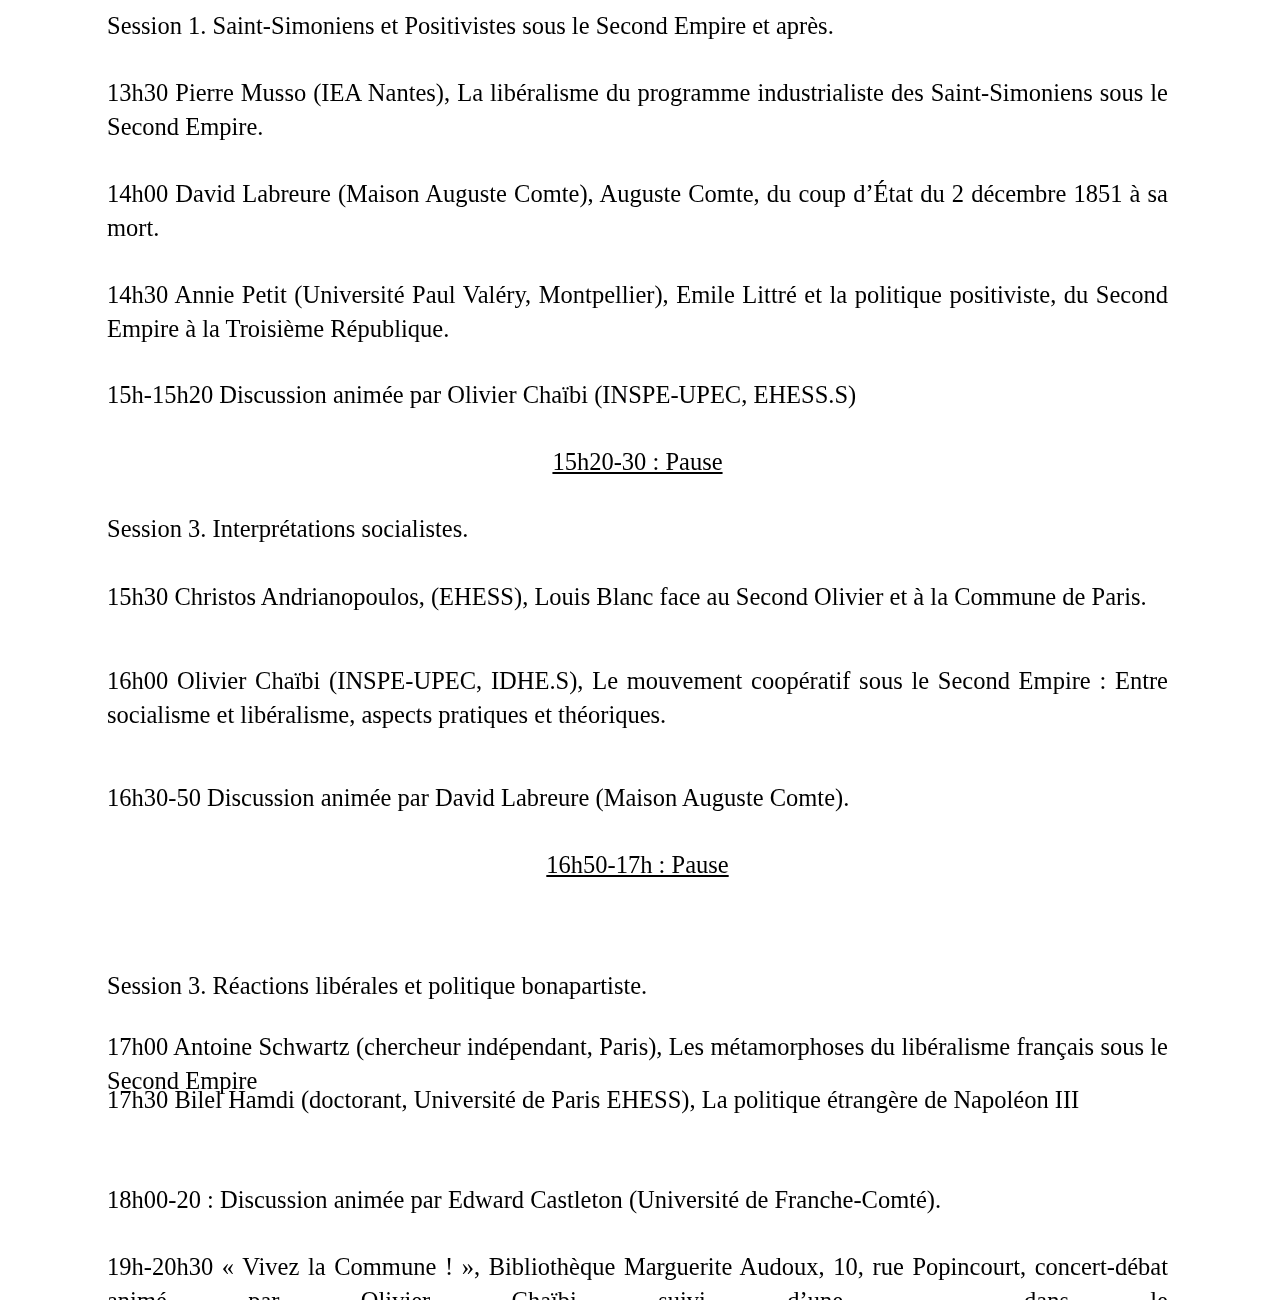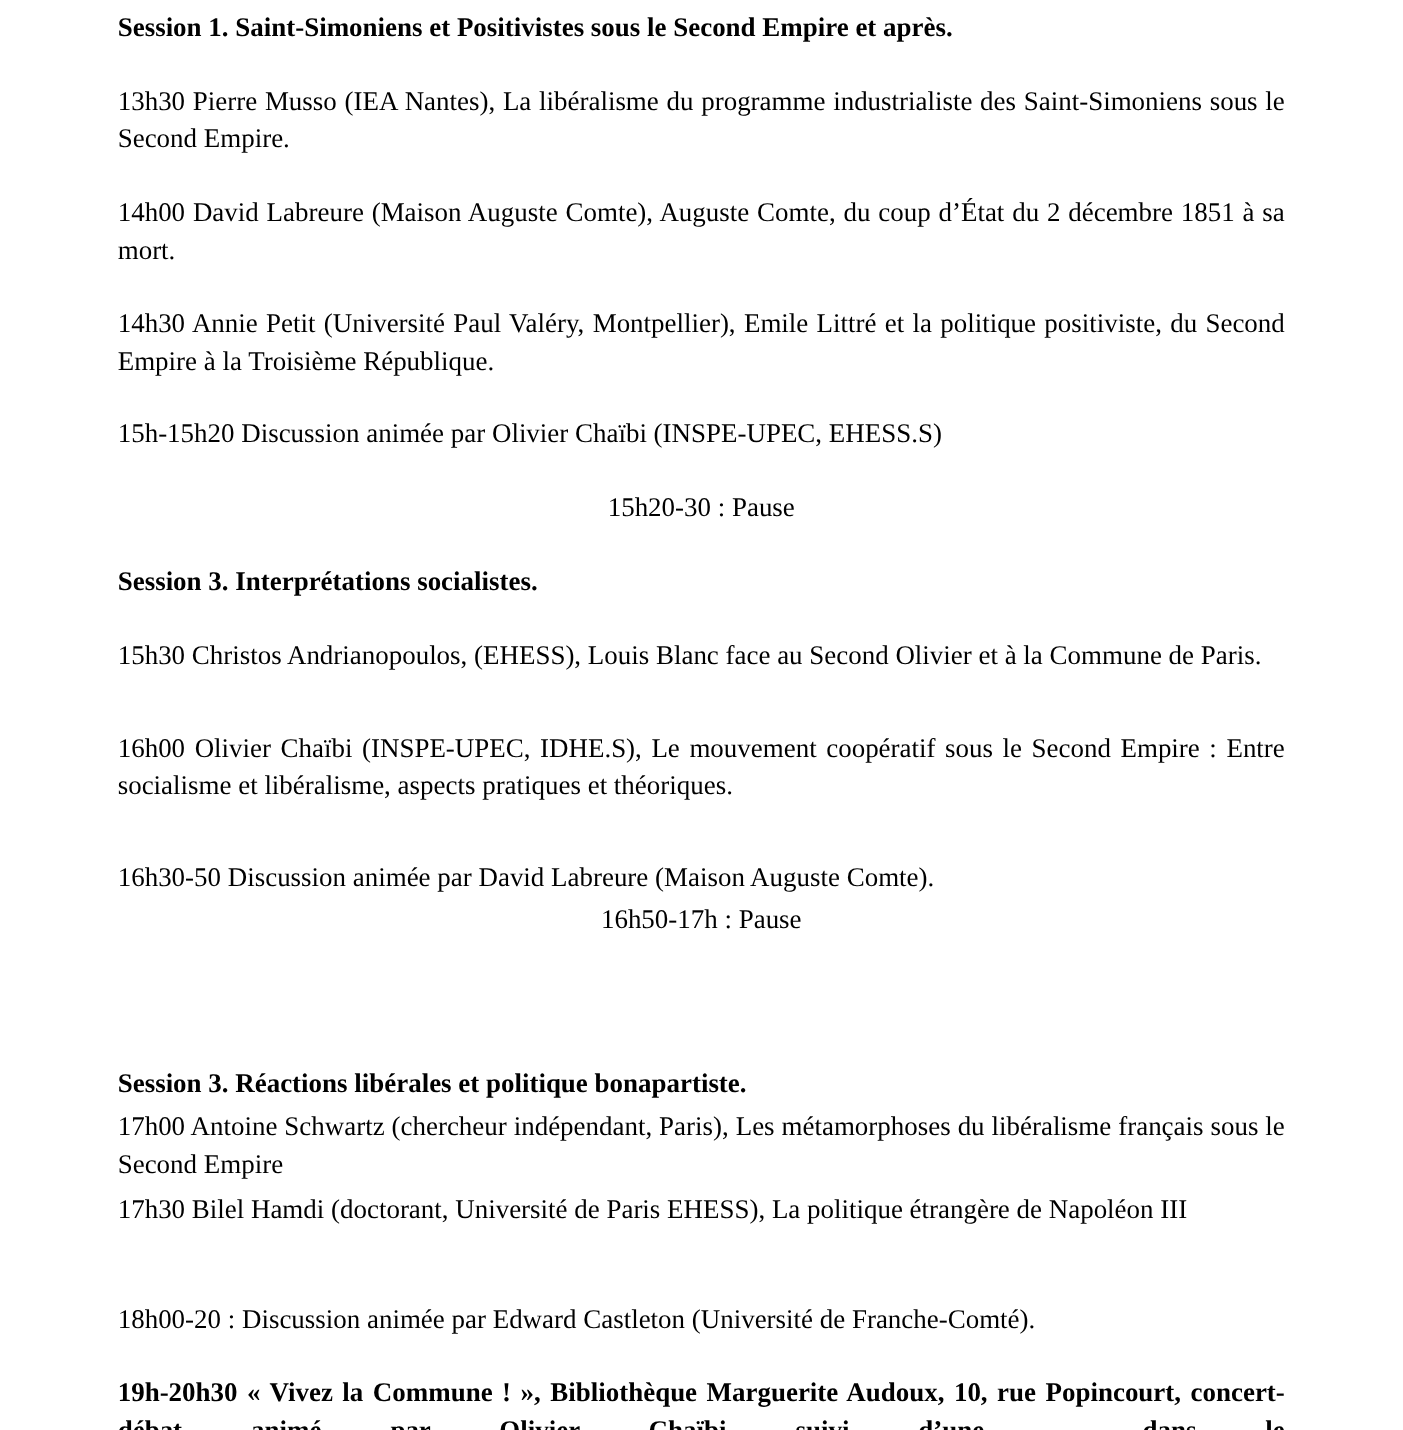--- a/index.html
+++ b/index.html
@@ -24,22 +24,22 @@
     color: #000000;
   }
   .para {
     position: absolute;
     left: 0;
     width: 1061px;
     margin: 0;
     text-align: justify;
     text-align-last: left;
   }
-  .bold { font-weight: bold; }
-  .center { text-align: left; text-align-last: center; }
+  .bold { font-weight: normal; }
+  .center { text-align: left; text-align-last: center; text-decoration: underline; }
   .clipped { text-align-last: justify; }
 </style>
 </head>
 <body>
 
 <div class="page">
 
   <p class="para bold" style="top:9px">Session 1. Saint-Simoniens et Positivistes sous le Second Empire et après.</p>
 
   <p class="para" style="top:76px">13h30 Pierre Musso (IEA Nantes), La libéralisme du programme industrialiste des Saint-Simoniens sous le Second Empire.</p>
@@ -48,23 +48,23 @@
   <p class="para" style="top:378px">15h-15h20 Discussion animée par Olivier Chaïbi (INSPE-UPEC, EHESS.S)</p>
 
   <p class="para center" style="top:445px">15h20-30 : Pause</p>
 
   <p class="para bold" style="top:512px">Session 3. Interprétations socialistes.</p>
 
   <p class="para" style="top:580px">15h30 Christos Andrianopoulos, (EHESS), Louis Blanc face au Second Olivier et à la Commune de Paris.</p>
   <p class="para" style="top:664px">16h00 Olivier Chaïbi (INSPE-UPEC, IDHE.S), Le mouvement coopératif sous le Second Empire : Entre socialisme et libéralisme, aspects pratiques et théoriques.</p>
   <p class="para" style="top:781px">16h30-50 Discussion animée par David Labreure (Maison Auguste Comte).</p>
 
-  <p class="para center" style="top:820px">16h50-17h : Pause</p>
+  <p class="para center" style="top:848px">16h50-17h : Pause</p>
 
   <p class="para bold" style="top:969px">Session 3. Réactions libérales et politique bonapartiste.</p>
 
-  <p class="para" style="top:1008px">17h00 Antoine Schwartz (chercheur indépendant, Paris), Les métamorphoses du libéralisme français sous le Second Empire</p>
+  <p class="para" style="top:1030px">17h00 Antoine Schwartz (chercheur indépendant, Paris), Les métamorphoses du libéralisme français sous le Second Empire</p>
   <p class="para" style="top:1083px">17h30 Bilel Hamdi (doctorant, Université de Paris EHESS), La politique étrangère de Napoléon III</p>
   <p class="para" style="top:1183px">18h00-20 : Discussion animée par Edward Castleton (Université de Franche-Comté).</p>
 
   <p class="para bold clipped" style="top:1250px">19h-20h30 « Vivez la Commune ! », Bibliothèque Marguerite Audoux, 10, rue Popincourt, concert-débat animé par Olivier Chaïbi suivi d’une ... dans le</p>
 
 </div>
 
 </body></html>

